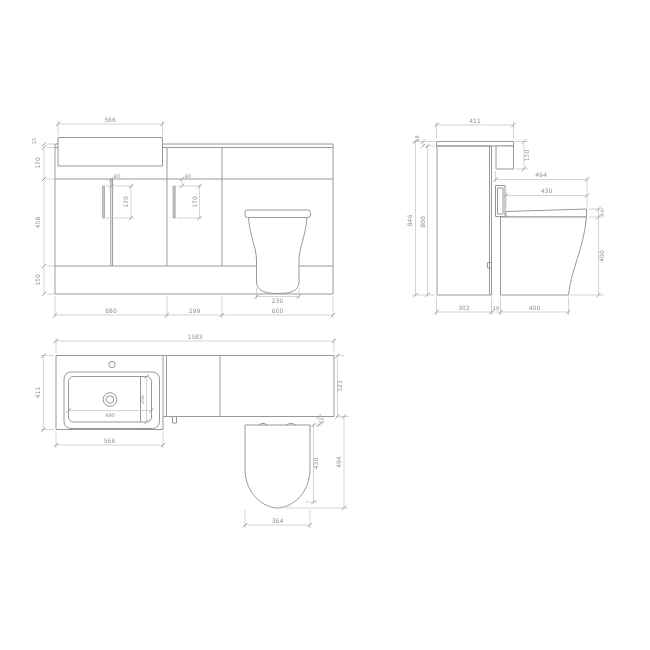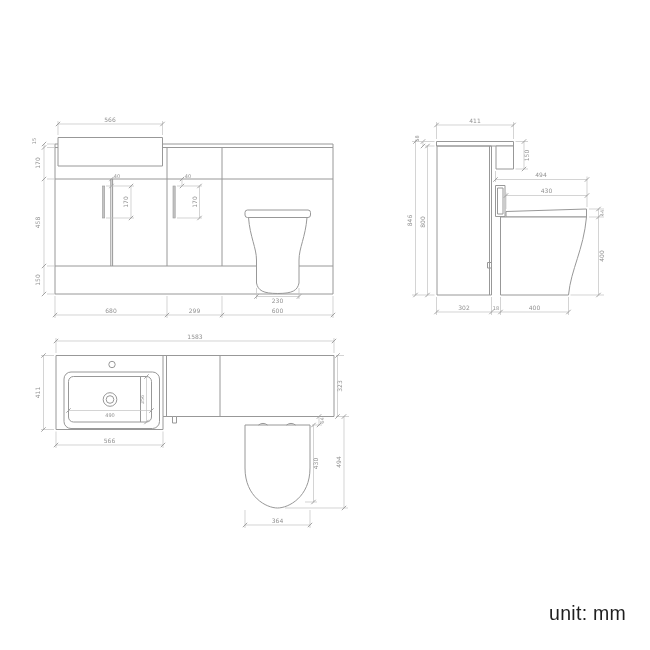--- a/index.html
+++ b/index.html
@@ -274,14 +274,13 @@
       <line x1="245" y1="510" x2="245" y2="528" class="d"></line>
           <line x1="310" y1="510" x2="310" y2="528" class="d"></line>
       <line x1="245" y1="525" x2="310" y2="525" class="d"></line>
       <use href="#tk" x="245" y="525"></use>
           <use href="#tk" x="310" y="525"></use>
       <text class="dt" x="277.5" y="522.5">364</text>
     </g>
   </g>
 </svg>
 
-<div class="unit-label">unit: mm</div>
 </div>
 
 </body></html>

